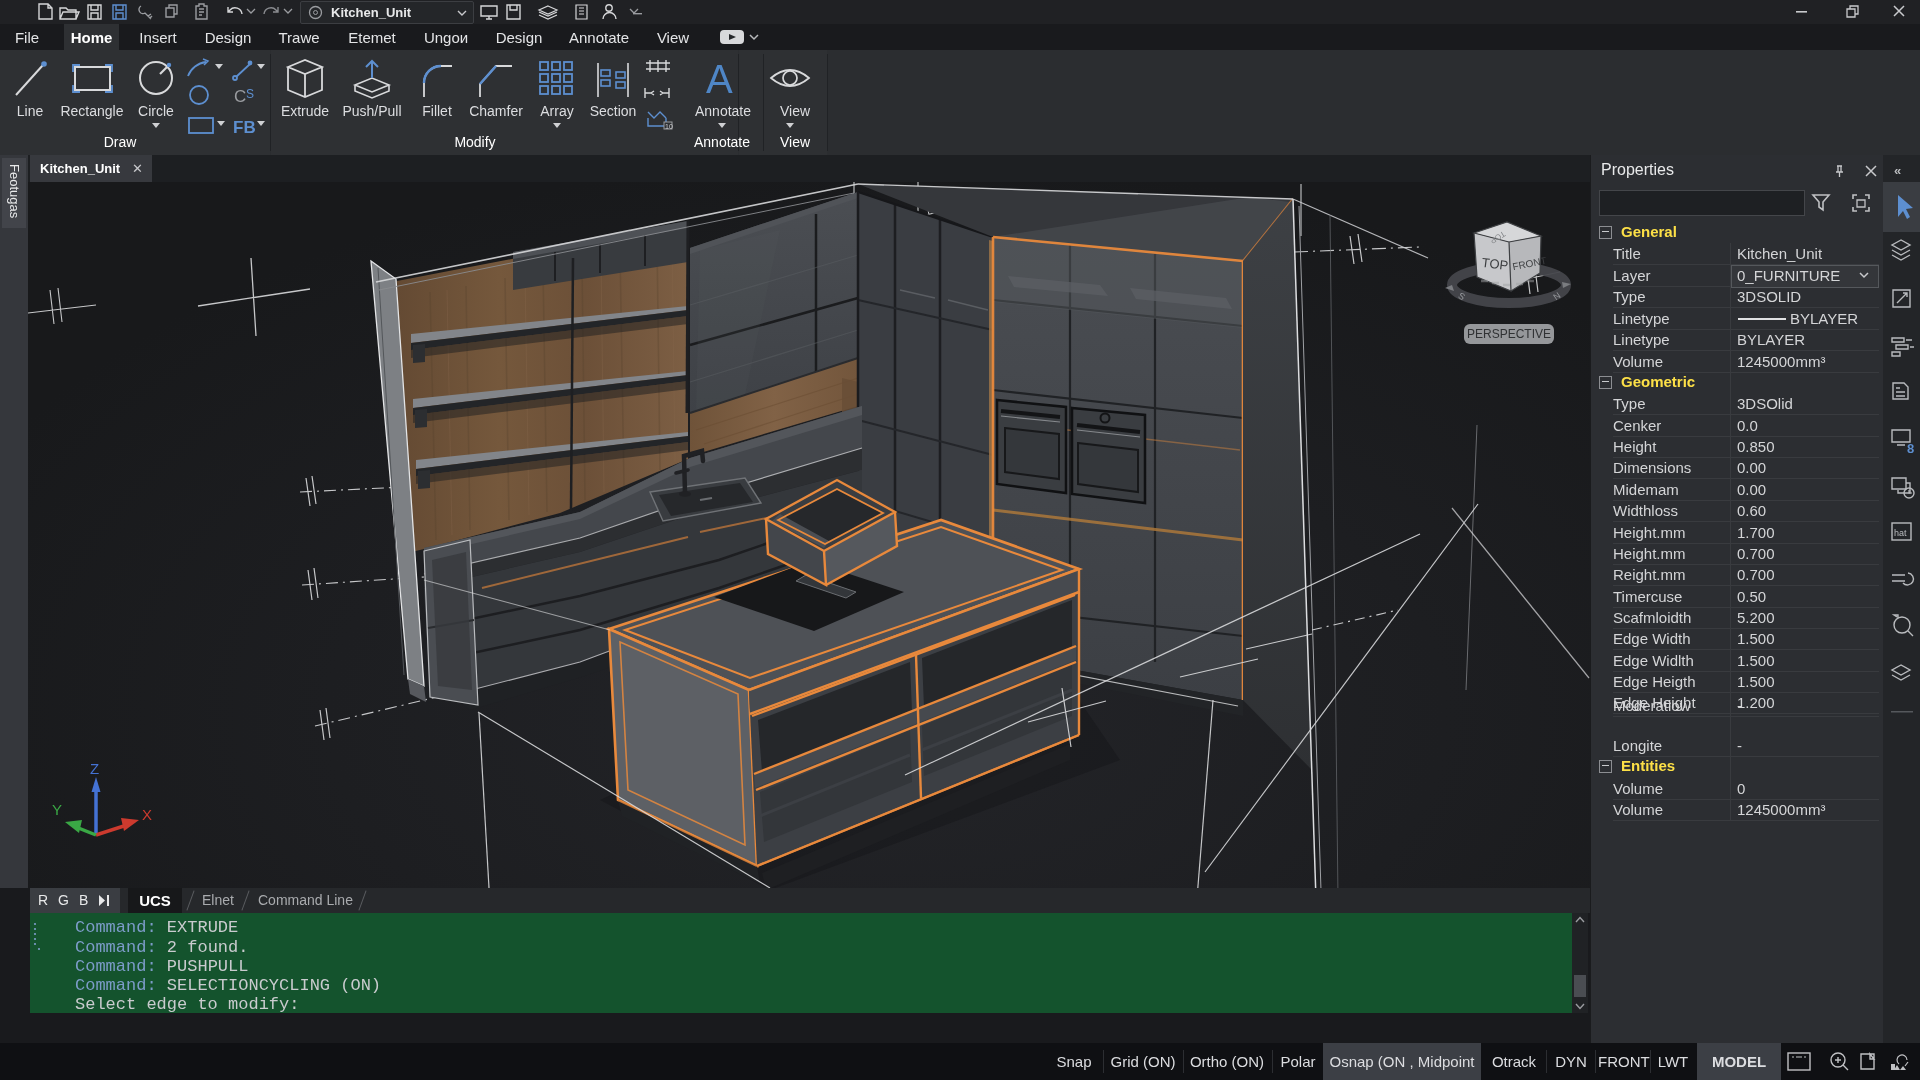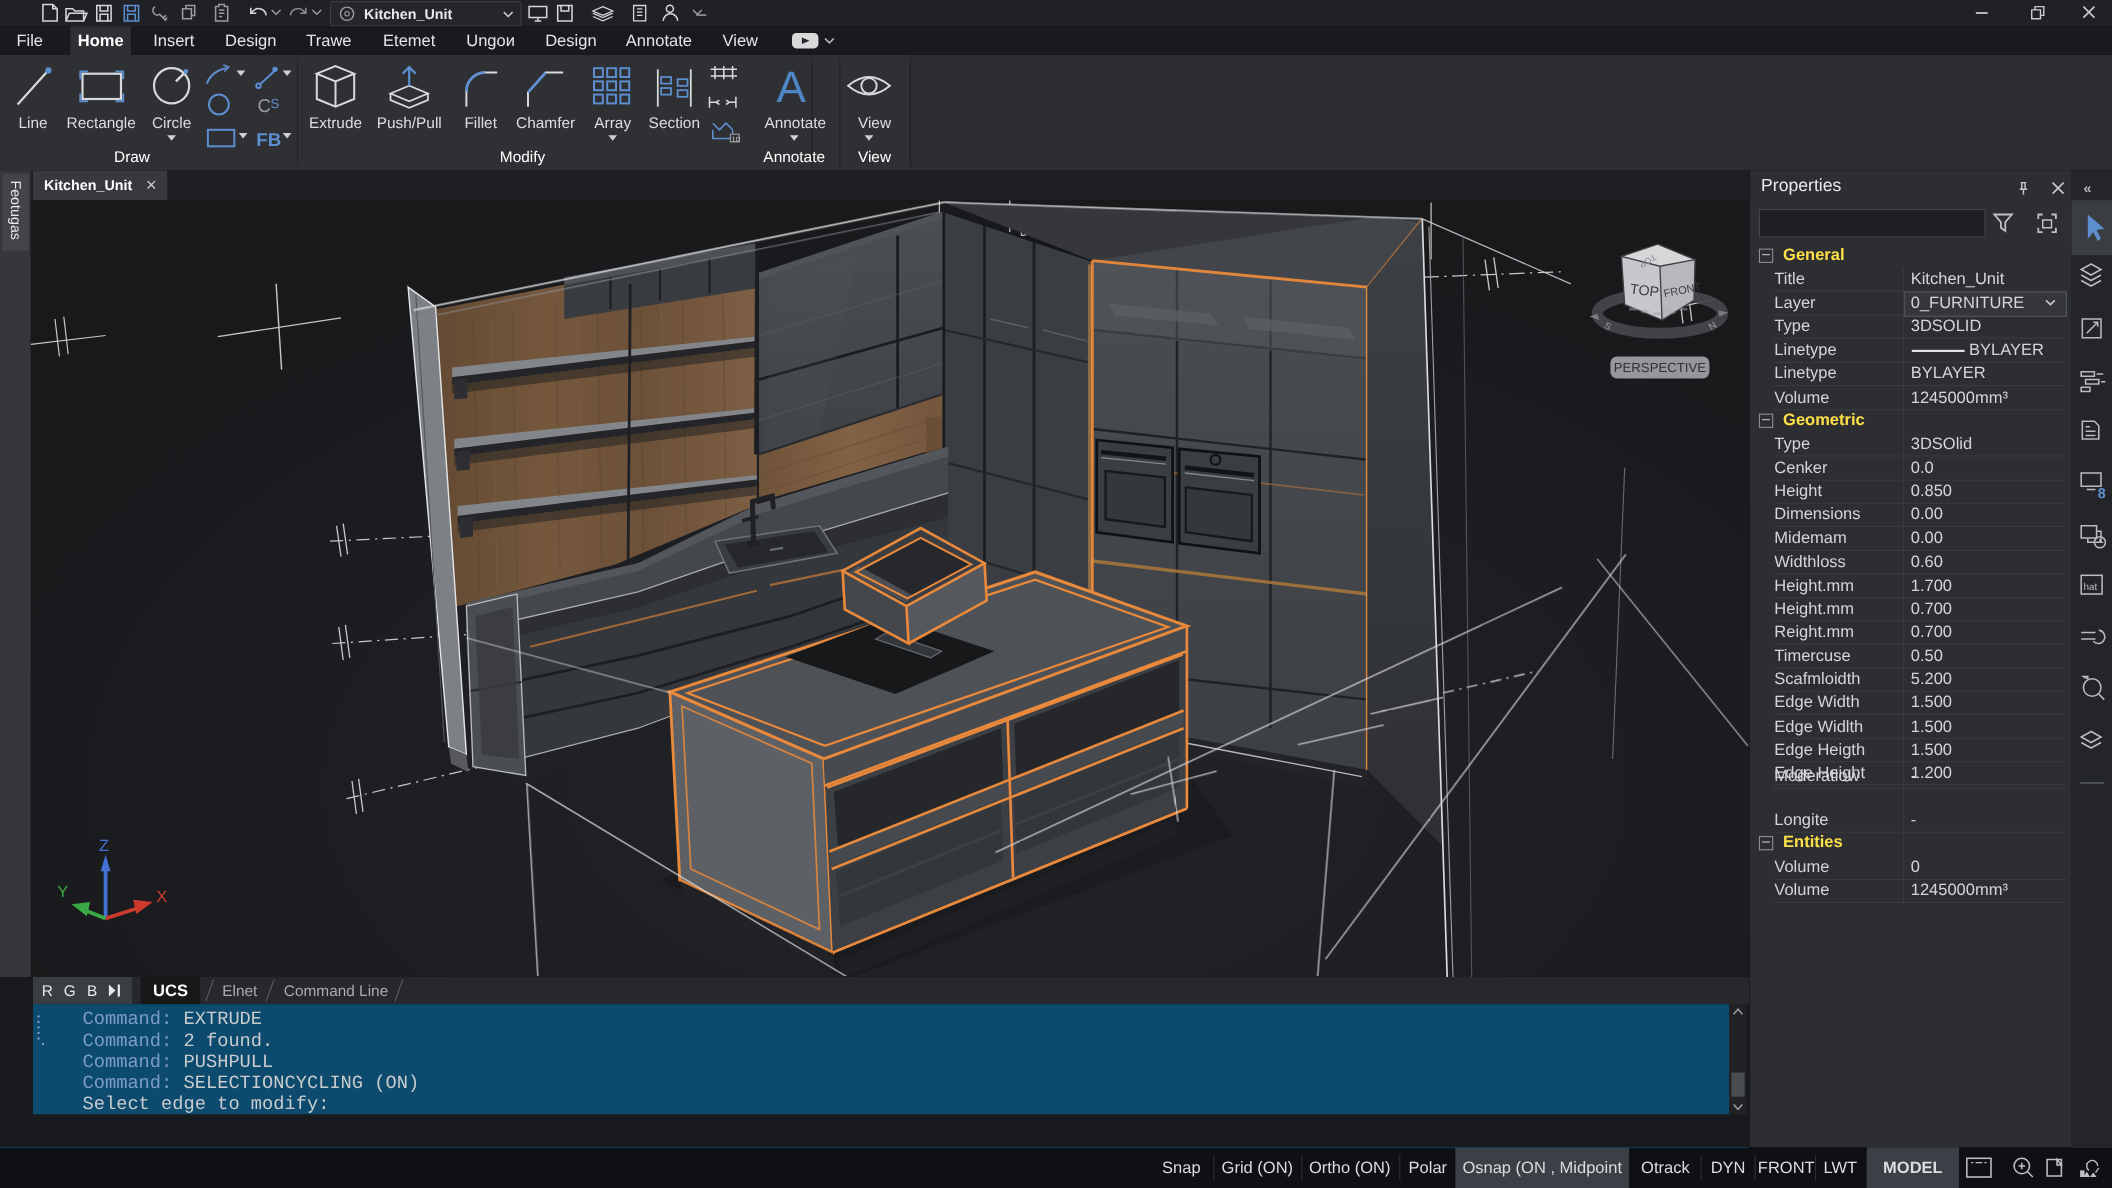--- a/index.html
+++ b/index.html
@@ -44,21 +44,21 @@
   .psec .box:after{content:"";position:absolute;left:2px;top:4px;width:7px;height:1px;background:#c8c9cc;}
   .psec .t{position:absolute;left:30px;top:1px;}
   #rightstrip{left:1883px;top:155px;width:37px;height:888px;background:#232528;}
   
   #cmdwin{left:0;top:888px;width:1590px;height:155px;background:#191a1d;}
   #cmdtabs{position:absolute;left:30px;top:0;width:1560px;height:25px;background:#26282b;font-size:14px;color:#a9abae;}
   #rgbtab{position:absolute;left:0px;top:0;width:90px;height:25px;background:#3a3d42;color:#e8e9ea;}
   #ucstab{position:absolute;left:98px;top:0;width:54px;height:25px;background:#17181a;color:#fff;font-weight:bold;
     text-align:center;line-height:25px;font-size:15px;}
   .slash{position:absolute;top:2px;width:1px;height:21px;background:#5a5c60;transform:rotate(20deg);}
-  #cmdhist{position:absolute;left:30px;top:25px;width:1542px;height:100px;background:#0c4a6e;
+  #cmdhist{position:absolute;left:30px;top:25px;width:1542px;height:100px;background:#14532d;
     font-family:"Liberation Mono",monospace;font-size:17px;}
   #cmdhist .ln{position:absolute;left:45px;white-space:pre;color:#c9cbce;}
   #cmdhist .cw{color:#7d9cc9;}
   #cmdprompt{position:absolute;left:30px;top:126px;width:1560px;height:29px;background:#1b1c1f;
     border-top:1px solid #35373b;font-family:"Liberation Mono",monospace;font-size:17px;font-weight:bold;color:#e2e3e5;}
   #cmdscroll{position:absolute;left:1572px;top:25px;width:16px;height:100px;background:#202225;}
   
   #statusbar{left:0;top:1043px;width:1920px;height:37px;background:#0f1013;}
   .sitem{position:absolute;top:0;height:37px;line-height:37px;color:#dcdde0;font-size:15px;text-align:center;}
   .sdiv{position:absolute;top:7px;width:1px;height:23px;background:#2c2e32;}

